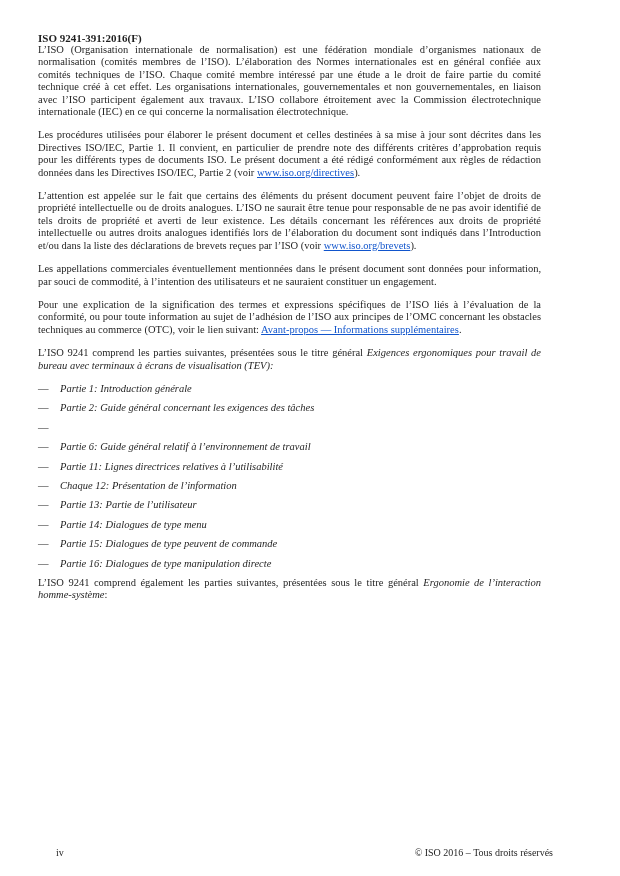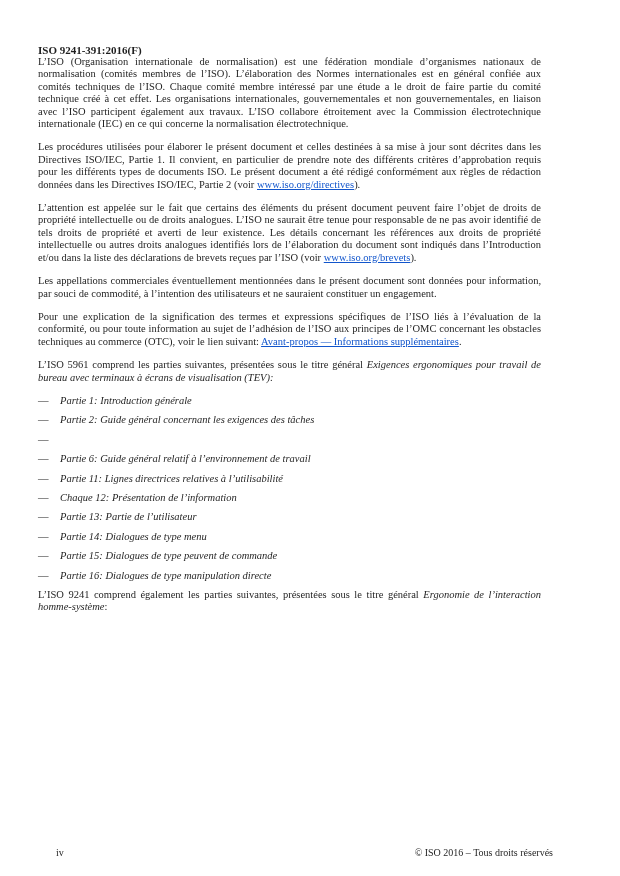--- a/index.html
+++ b/index.html
@@ -6,21 +6,21 @@
   html, body { margin: 0; padding: 0; }
   body {
     width: 620px; height: 876px;
     background: #ffffff;
     font-family: "Liberation Serif", "DejaVu Serif", serif;
     color: #1f1f1f;
   }
   .page {
     position: relative;
     width: 591px; height: 876px;
-    padding: 44px 38px 0 38px;
+    padding: 32px 38px 0 38px;
     overflow: hidden;
   }
   .doc-header {
     font-size: 11px;
     font-weight: bold;
   }
   .doc-title {
     font-size: 17.5px;
     font-weight: bold;
     margin: 46px 0 20px 0;
@@ -72,21 +72,21 @@
 
     <p><span>Les procédures utilisées pour élaborer le présent document et celles destinées à sa mise à jour sont décrites dans les Directives ISO/IEC, Partie 1. Il convient, en particulier de prendre note des différents critères d’approbation requis pour les différents types de documents ISO. Le présent document a été rédigé conformément aux règles de rédaction données dans les Directives ISO/IEC, Partie 2 (voir </span><a class="link" href="#" style="color: rgb(17, 85, 204);">www.iso.org/directives</a><span>).</span></p>
 
     <p><span>L’attention est appelée sur le fait que certains des éléments du présent document peuvent faire l’objet de droits de propriété intellectuelle ou de droits analogues. L’ISO ne saurait être tenue pour responsable de ne pas avoir identifié de tels droits de propriété et averti de leur existence. Les détails concernant les références aux droits de propriété intellectuelle ou autres droits analogues identifiés lors de l’élaboration du document sont indiqués dans l’Introduction et/ou dans la liste des déclarations de brevets reçues par l’ISO (voir </span><a class="link" href="#" style="color: rgb(17, 85, 204);">www.iso.org/brevets</a><span>).</span></p>
 
     <p><span>Les appellations commerciales éventuellement mentionnées dans le présent document sont données pour information, par souci de commodité, à l’intention des utilisateurs et ne sauraient constituer un engagement.</span></p>
 
     <p><span>Pour une explication de la signification des termes et expressions spécifiques de l’ISO liés à l’évaluation de la conformité, ou pour toute information au sujet de l’adhésion de l’ISO aux principes de l’OMC concernant les obstacles techniques au commerce (OTC), voir le lien suivant: </span><a class="link" href="#" style="color: rgb(17, 85, 204);">Avant-propos — Informations supplémentaires</a><span>.</span></p>
 
 
-    <p><span>L’ISO 5961 comprend les parties suivantes, présentées sous le titre général </span><span class="em">Exigences ergonomiques pour travail de bureau avec terminaux à écrans de visualisation (TEV):</span></p>
+    <p><span>L’ISO 9241 comprend les parties suivantes, présentées sous le titre général </span><span class="em">Exigences ergonomiques pour travail de bureau avec terminaux à écrans de visualisation (TEV):</span></p>
 
     <div class="parts">
       <div class="li">
           <span class="dash">—</span>
           <span>Partie 1: Introduction générale</span>
         </div>
       <div class="li">
           <span class="dash">—</span>
           <span>Partie 2: Guide général concernant les exigences des tâches</span>
         </div>

